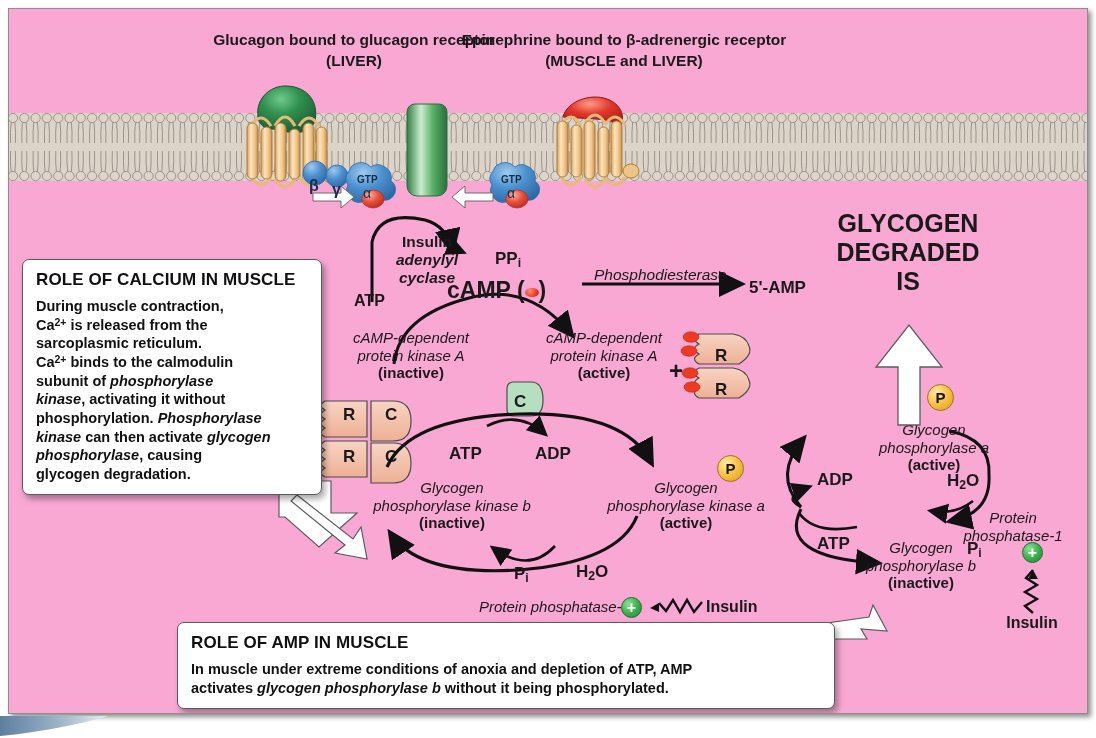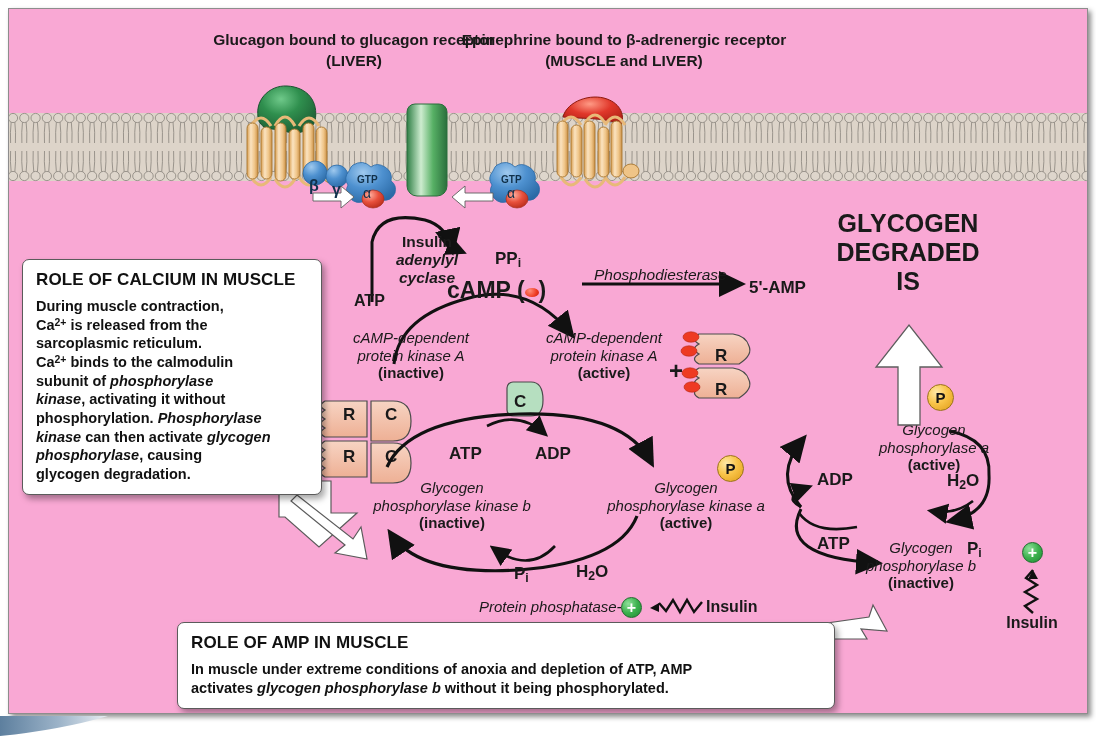--- a/index.html
+++ b/index.html
@@ -595,20 +595,24 @@
     <div class="lbl ctr" style="left:912px; top:530px; font-size:15px;">
       <div class="i">Glycogen</div>
       <div class="i">phosphorylase b</div>
       <div class="b">(inactive)</div>
     </div>
 
     <span class="lbl b" style="left:938px; top:462px; font-size:17px;">
       <span>H</span><span class="sub">2</span><span>O</span>
     </span>
 
+    <div class="lbl ctr i" style="left:1004px; top:500px; font-size:15px;">
+      <div>Protein</div>
+      <div>phosphatase-1</div>
+    </div>
 
     <span class="lbl b" style="left:958px; top:530px; font-size:17px;">
       <span>P</span><span class="sub">i</span>
     </span>
 
     <div class="badge badge-plus" style="left:1013px; top:533px;">+</div>
 
     <svg style="position:absolute; left:1013px; top:556px;" width="22" height="50" viewBox="0 0 22 50">
       <path d="M11,48 L3,41 L15,34 L3,27 L15,20 L4,13 L11,5" stroke="#111" stroke-width="2.4" fill="none"></path>
       <path d="M11,5 L6,14 L16,14 Z" fill="#111"></path>

